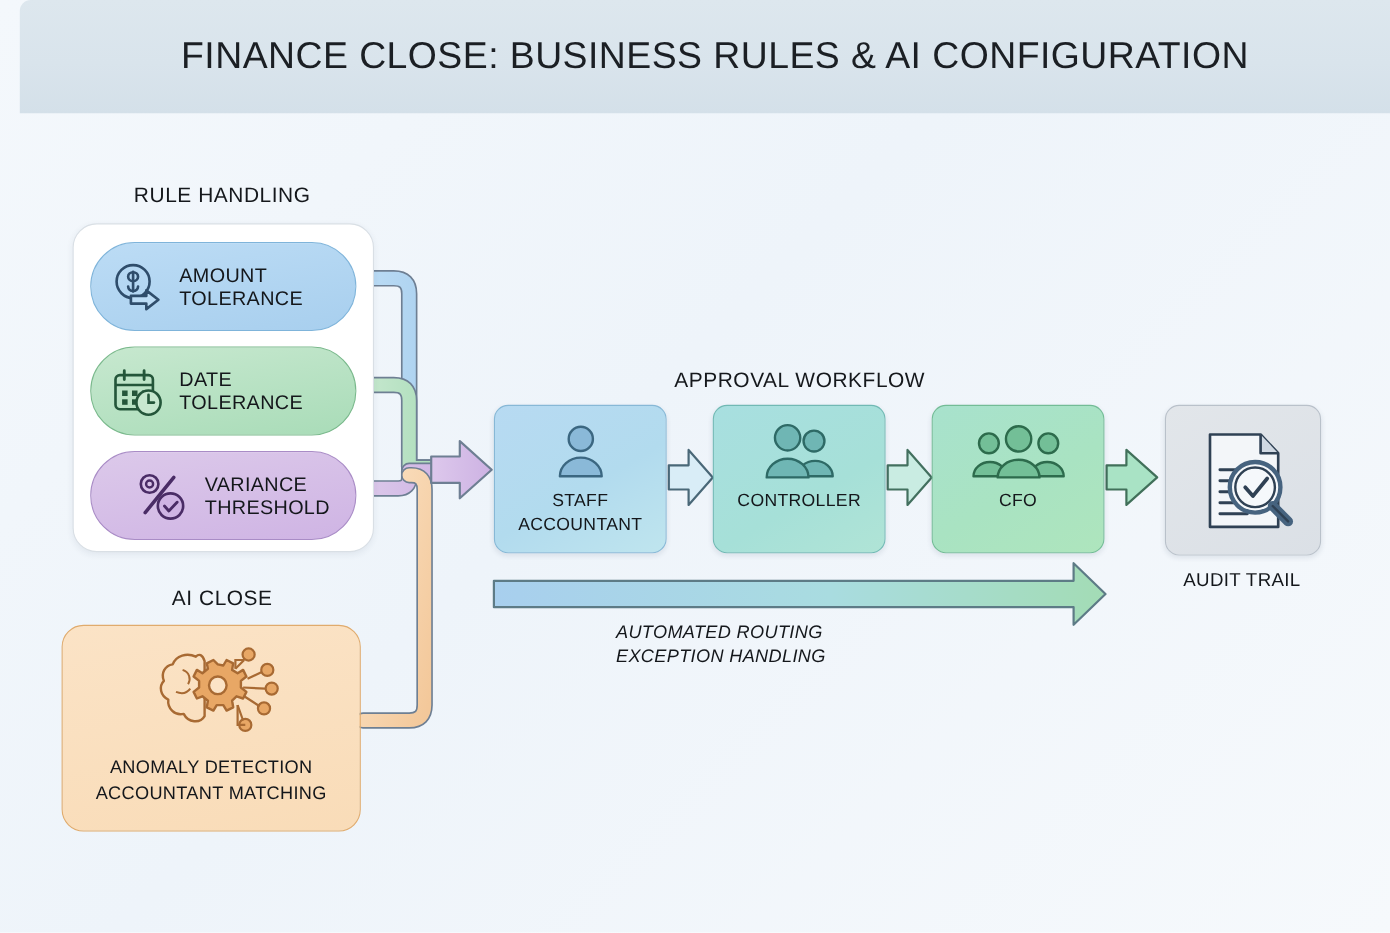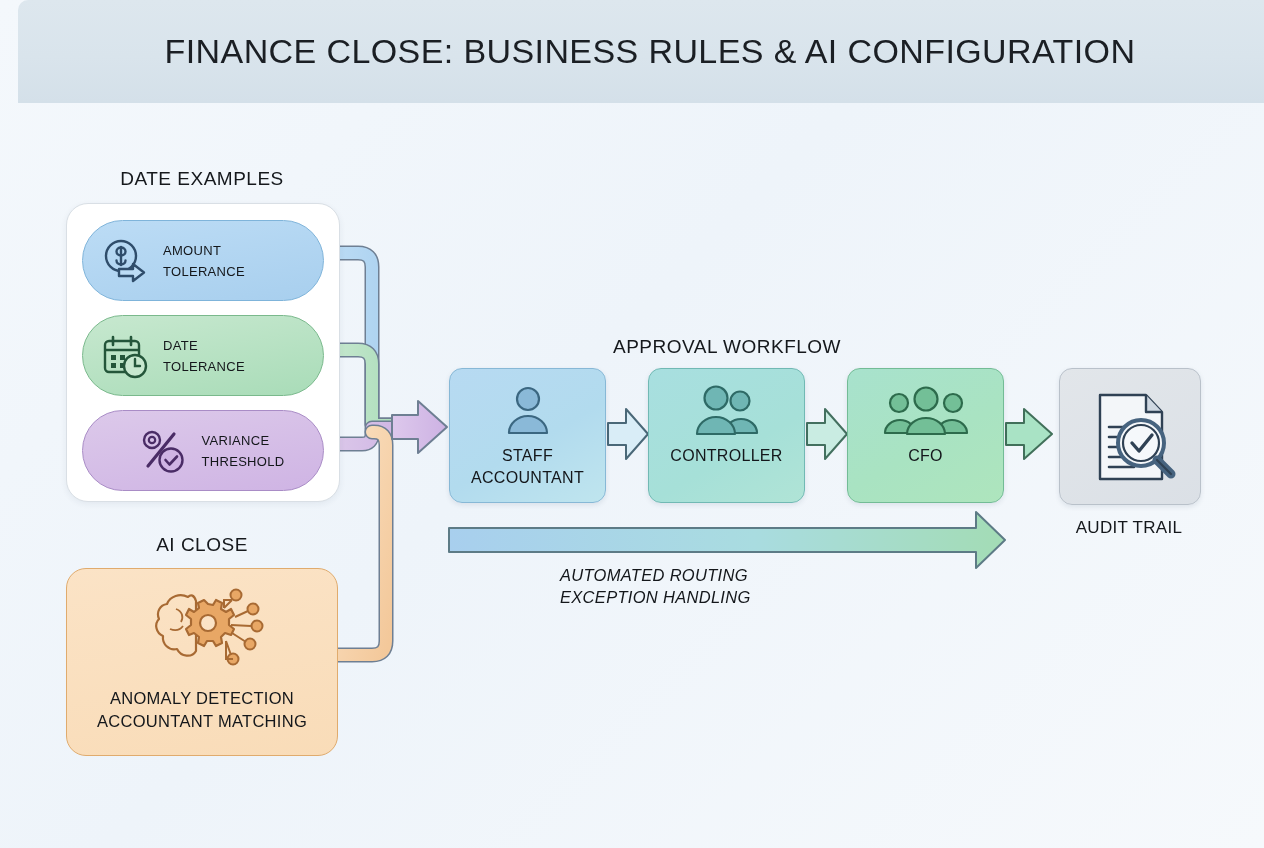--- a/index.html
+++ b/index.html
@@ -63,21 +63,21 @@
     position: absolute;
     left: 15px;
     width: 242px; height: 81px;
     border-radius: 41px;
     display: flex;
     align-items: center;
     box-sizing: border-box;
     padding-left: 14px;
   }
   .rule-label {
-    font-size: 13px;
+    font-size: 18px;
     line-height: 21px;
     color: #14171b;
     margin-left: 10px;
     letter-spacing: 0.3px;
   }
   #pill-amount {
     top: 16px;
     background: linear-gradient(170deg, #bcdcf5 0%, #a8cfee 100%);
     border: 1.4px solid #7fb4da;
   }
@@ -89,21 +89,21 @@
   #pill-variance {
     top: 206px;
     background: linear-gradient(170deg, #dcc9ea 0%, #cfb4e4 100%);
     border: 1.4px solid #a98cc6;
     justify-content: center;
   }
 
   
   #ai-panel {
     position: absolute;
-    left: 66px; top: 568px;
+    left: 56px; top: 568px;
     width: 272px; height: 188px;
     background: linear-gradient(170deg, #fbe3c6 0%, #f9dcb8 100%);
     border: 1.6px solid #e0ab6d;
     border-radius: 20px;
     display: flex;
     flex-direction: column;
     align-items: center;
     justify-content: flex-start;
     box-sizing: border-box;
     padding-top: 12px;
@@ -264,21 +264,21 @@
 
     <g>
       <path d="M1006,423 H1024 V409 L1052,434 L1024,459 V445 H1006 Z" fill="#a9e3c5" stroke="#41705a" stroke-width="2" stroke-linejoin="round"></path>
     </g>
 
     <g>
       <path d="M449,528 H976 V512 L1005,540 L976,568 V552 H449 Z" fill="url(#gradAutoArrow)" stroke="#5d7b86" stroke-width="2" stroke-linejoin="round"></path>
     </g>
   </svg>
 
-  <div class="section-label" style="left:66px; top:168px; width:272px;">DATE EXAMPLES</div>
+  <div class="section-label" style="left:66px; top:168px; width:272px;">RULE HANDLING</div>
 
   <div id="rules-panel">
 
     <div class="rule-pill" id="pill-amount">
       <span>
         <svg width="56" height="56" viewBox="0 0 56 56">
           <circle cx="24" cy="23" r="15" fill="none" stroke="#2f4d6b" stroke-width="2.4"></circle>
           <path d="M24 14 V32" stroke="#2f4d6b" stroke-width="2.4" stroke-linecap="round"></path>
           <path d="M28.5 18.5 a4.5 4 0 0 0 -9 0 a4.5 4 0 0 0 9 0 a4.5 4 0 0 1 -9 0" fill="none" stroke="#2f4d6b" stroke-width="2.4" stroke-linecap="round"></path>
           <path d="M19.5 27.5 a4.5 4 0 0 0 9 0" fill="none" stroke="#2f4d6b" stroke-width="2.4" stroke-linecap="round"></path>

